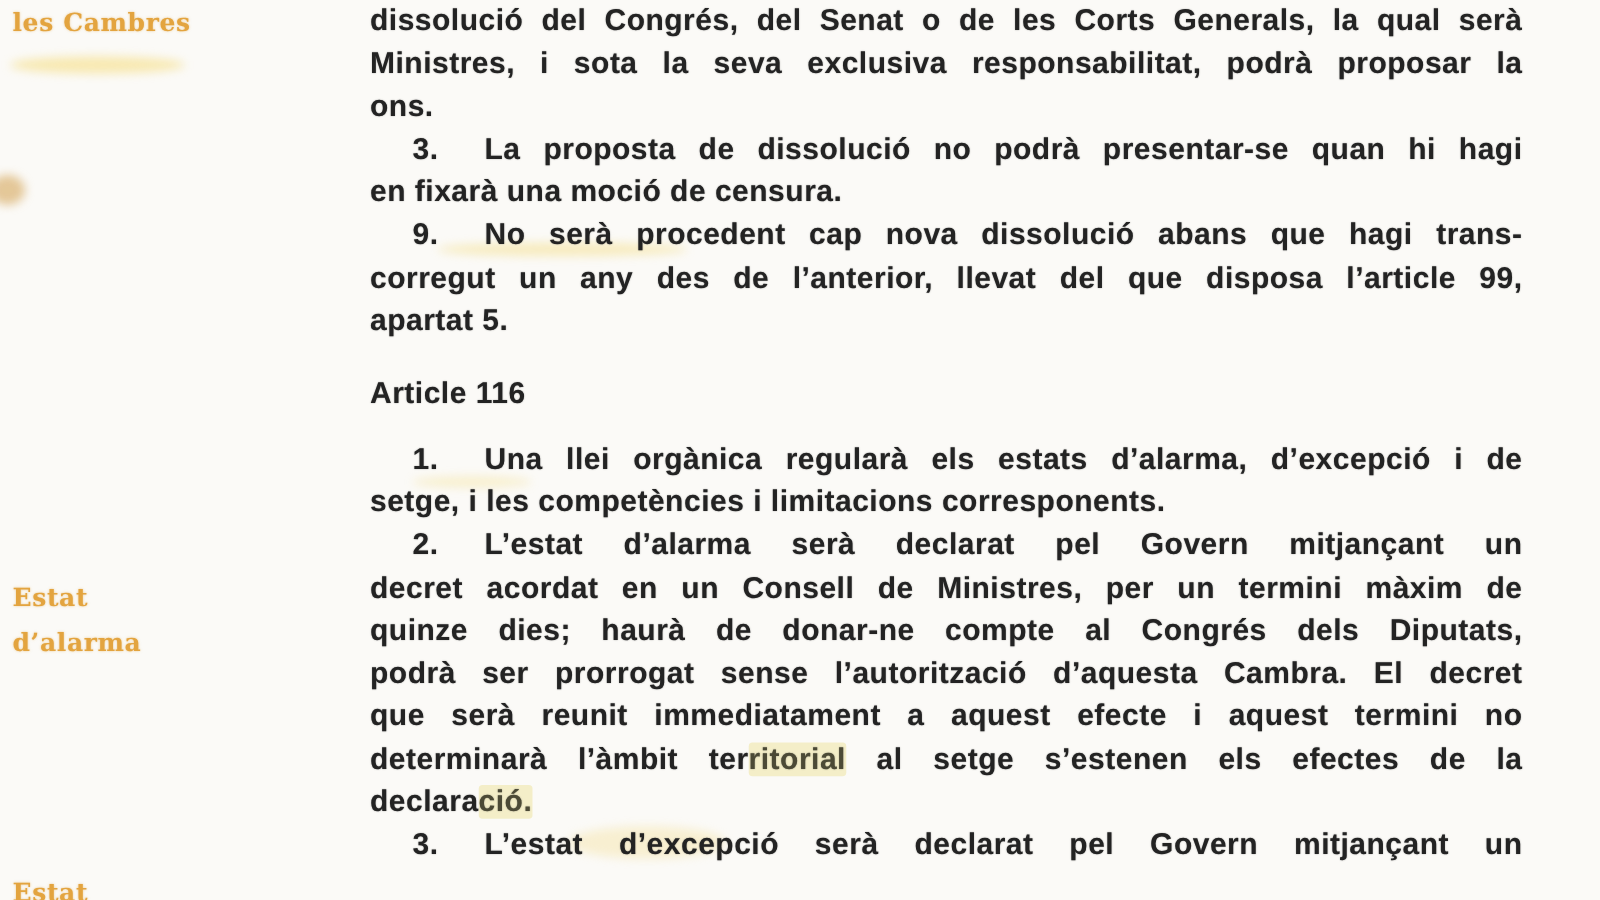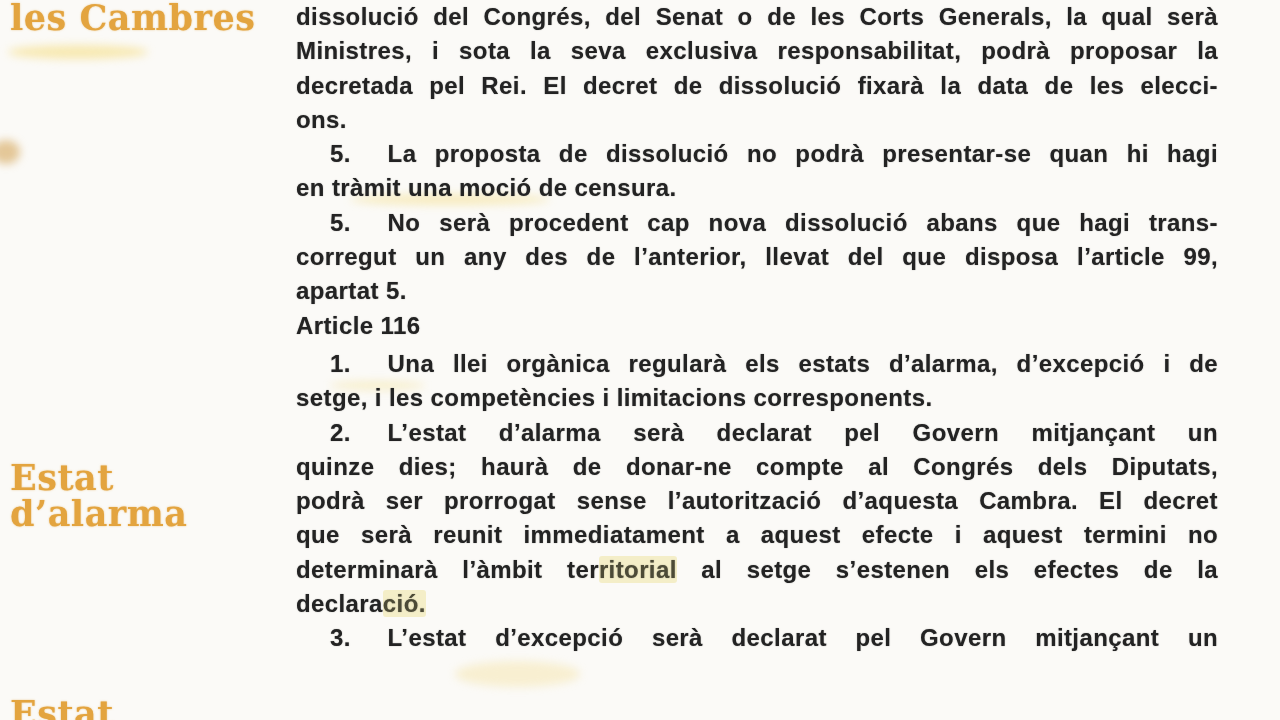--- a/index.html
+++ b/index.html
@@ -34,21 +34,21 @@
     background: rgba(235,224,141,0.45);
     color: #4c4a36;
     border-radius: 3px;
   }
   
   .mlabel {
     position: absolute;
     left: 10px;
     font-family: "DejaVu Serif", "Liberation Serif", serif;
     font-weight: 700;
-    font-size: 35px;
+    font-size: 20px;
     line-height: 36px;
     color: #e3a43f;
     letter-spacing: 0.5px;
     text-shadow: 0 0 2px rgba(222,160,60,0.55);
     white-space: nowrap;
   }
   
   .smudge { position: absolute; border-radius: 50%; filter: blur(4px); }
   .sm1 { left: 8px;   top: 45px;  width: 140px; height: 14px; background: rgba(243,212,96,0.45); }
   .sm2 { left: -8px;  top: 140px; width: 28px;  height: 24px; background: rgba(205,150,58,0.5);  }
@@ -75,31 +75,31 @@
         <div>d’alarma</div>
       </div>
       <div class="mlabel" style="top: 696px;">
         <div>Estat</div>
       </div>
     </div>
 
   <div class="body-col">
       <div class="bline just"><span>dissolució del Congrés, del Senat o de les Corts Generals, la qual serà</span></div>
       <div class="bline just"><span>Ministres, i sota la seva exclusiva responsabilitat, podrà proposar la</span></div>
-      <div class="bline just"><span>decretada pel Rei. El decret de dissolució fixarà la data de les elecci-</span></div>
       <div class="bline"><span>ons.</span></div>
-      <div class="bline just indent"><span>5.  La proposta de dissolució no podrà presentar-se quan hi hagi</span></div>
-      <div class="bline"><span>en tràmit una moció de censura.</span></div>
-      <div class="bline just indent"><span>5.  No serà procedent cap nova dissolució abans que hagi trans-</span></div>
+      <div class="bline just indent"><span>3.  La proposta de dissolució no podrà presentar-se quan hi hagi</span></div>
+      <div class="bline"><span>en fixarà una moció de censura.</span></div>
+      <div class="bline just indent"><span>9.  No serà procedent cap nova dissolució abans que hagi trans-</span></div>
       <div class="bline just"><span>corregut un any des de l’anterior, llevat del que disposa l’article 99,</span></div>
       <div class="bline"><span>apartat 5.</span></div>
-      <div class="bline" style=""><span>Article 116</span></div>
-      <div class="bline just indent" style="margin-top: 4px;"><span>1.  Una llei orgànica regularà els estats d’alarma, d’excepció i de</span></div>
+      <div class="bline" style="margin-top: 24px;"><span>Article 116</span></div>
+      <div class="bline just indent" style="margin-top: 18px;"><span>1.  Una llei orgànica regularà els estats d’alarma, d’excepció i de</span></div>
       <div class="bline"><span>setge, i les competències i limitacions corresponents.</span></div>
       <div class="bline just indent"><span>2.  L’estat d’alarma serà declarat pel Govern mitjançant un</span></div>
+      <div class="bline just"><span>decret acordat en un Consell de Ministres, per un termini màxim de</span></div>
       <div class="bline just"><span>quinze dies; haurà de donar-ne compte al Congrés dels Diputats,</span></div>
       <div class="bline just"><span>podrà ser prorrogat sense l’autorització d’aquesta Cambra. El decret</span></div>
       <div class="bline just"><span>que serà reunit immediatament a aquest efecte i aquest termini no</span></div>
       <div class="bline just"><span>determinarà l’àmbit ter</span><span class="hl">ritorial</span><span> al setge s’estenen els efectes de la</span></div>
       <div class="bline"><span>declara</span><span class="hl">ció.</span></div>
       <div class="bline just indent"><span>3.  L’estat d’excepció serà declarat pel Govern mitjançant un</span></div>
     </div>
 </div>
 
 </body></html>

